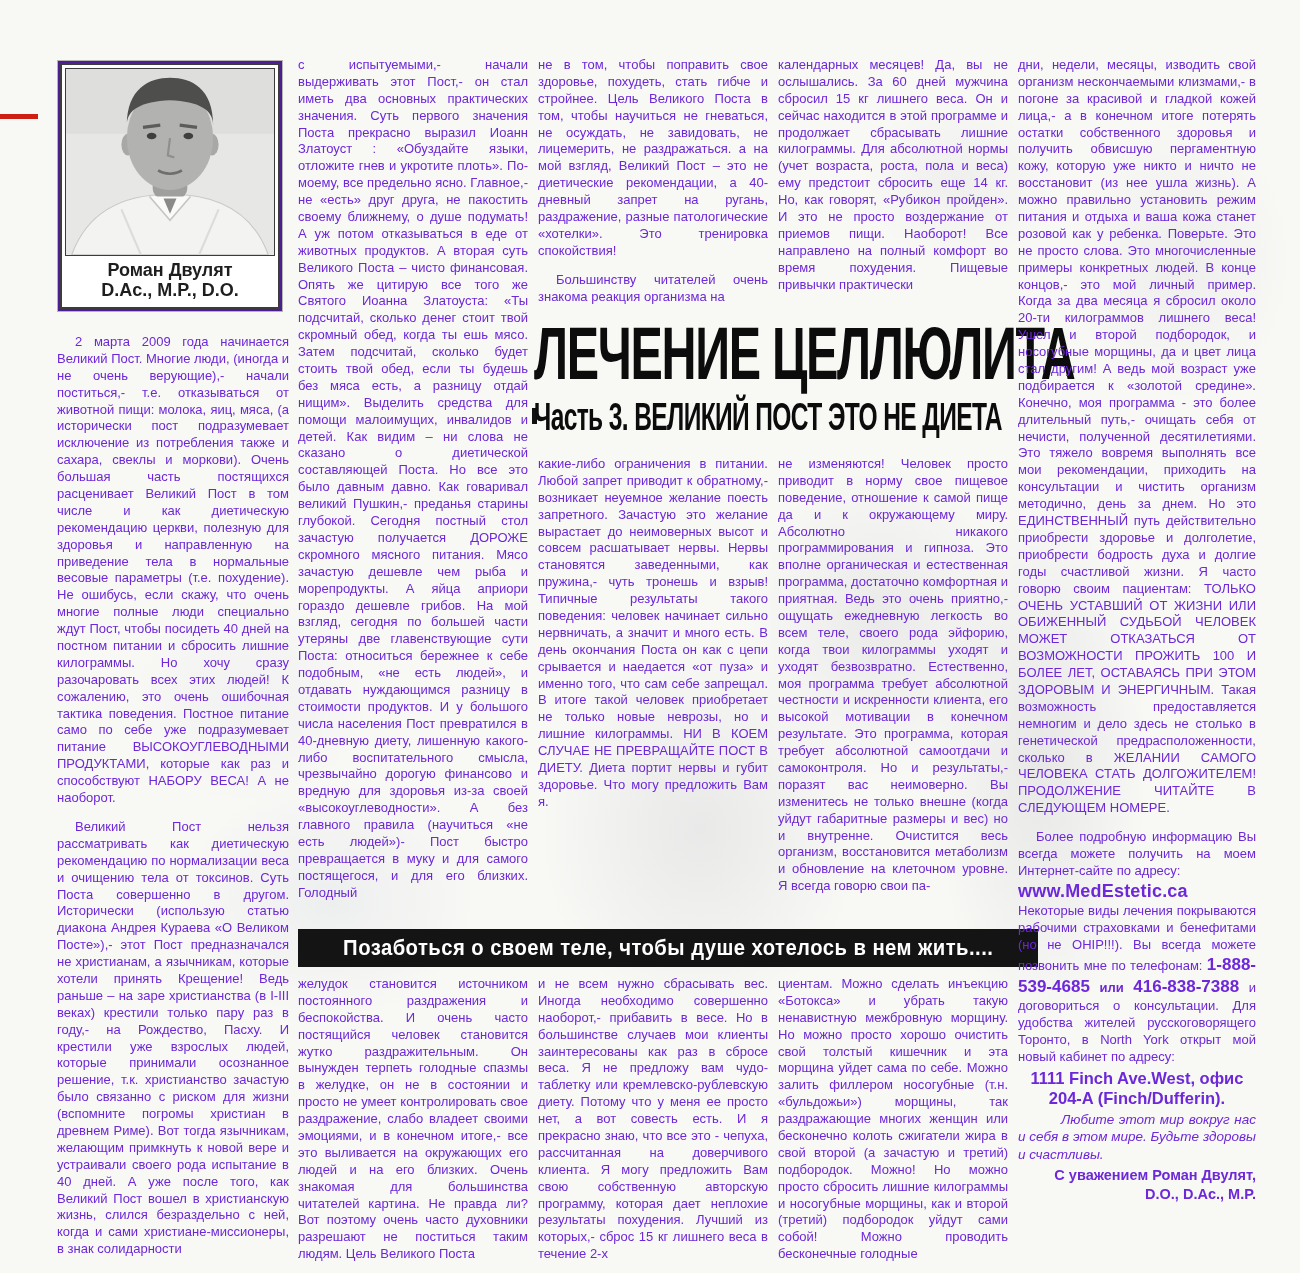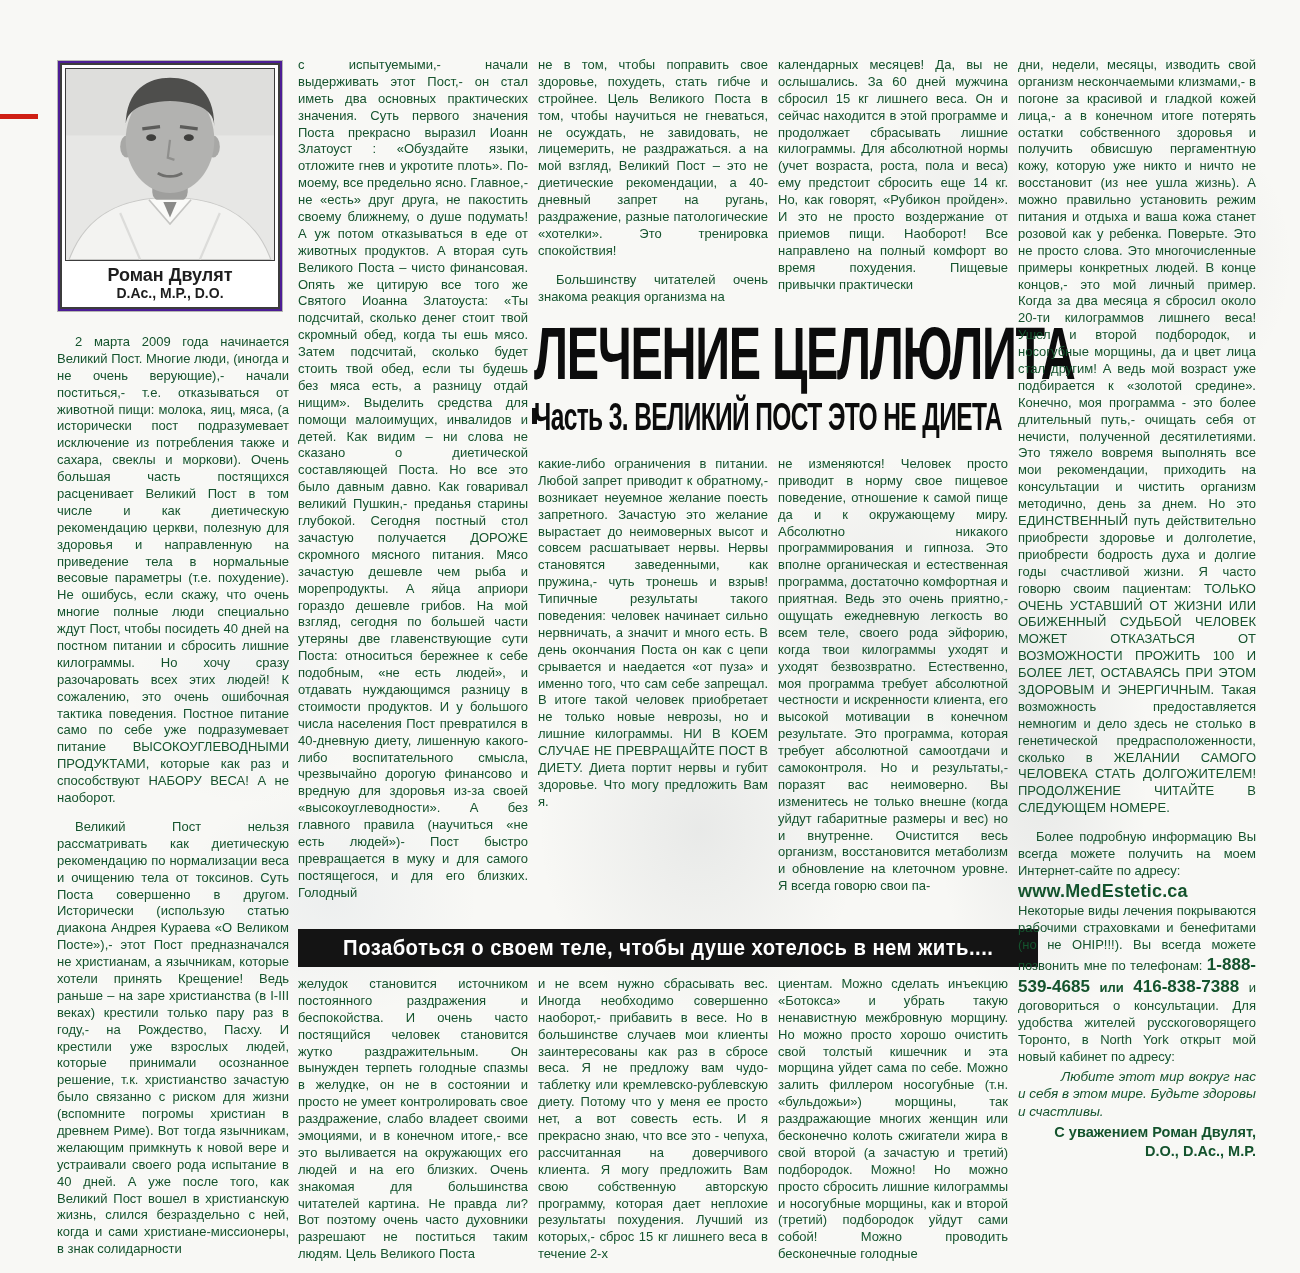--- a/index.html
+++ b/index.html
@@ -31,26 +31,26 @@
     position:absolute;left:57px;top:60px;width:226px;height:252px;margin:0;
     border:1px solid #b5b5b2;background:#4c1d95;padding:2px;box-sizing:border-box;
   }
   .photo-inner{
     border:2px solid #3c3c3c;height:100%;box-sizing:border-box;background:#fff;
     padding:3px;display:flex;flex-direction:column;
   }
   .photo-img{border:1px solid #3c3c3c;flex:1;overflow:hidden;background:#e9e9e9;}
   .photo-img svg{display:block;width:100%;height:100%;}
   .cap-name{font-weight:bold;font-size:18px;text-align:center;margin-top:4px;line-height:1.15;}
-  .cap-title{font-weight:bold;font-size:14px;text-align:center;line-height:1.2;padding-bottom:2px;}
+  .cap-title{font-weight:bold;font-size:18px;text-align:center;line-height:1.2;padding-bottom:2px;}
 
   
   .col{
     position:absolute;text-align:justify;font-size:13px;line-height:1.3;
-    color:#14532d;overflow:hidden;box-sizing:border-box;
+    color:#6d28d9;overflow:hidden;box-sizing:border-box;
   }
   .col p{margin:0;}
   .col p.indent{text-indent:18px;margin-top:12px;}
   .col span.b{font-weight:bold;}
   .col span.i{font-style:italic;margin-left:43px;}
   .col span.big{font-weight:bold;font-size:17px;}
   .col p.site{font-weight:bold;font-size:18px;text-align:left;letter-spacing:.2px;}
   .col p.addr{font-weight:bold;font-size:16.5px;text-align:center;line-height:1.25;margin-top:2px;}
   .col p.ital{font-style:italic;font-size:13.5px;margin-top:2px;}
   .col p.sign{font-weight:bold;font-size:14.5px;text-align:right;margin-top:3px;}
@@ -160,17 +160,18 @@
       <p><span>не изменяются! Человек просто приводит в норму свое пищевое поведение, отношение к самой пище да и к окружающему миру. Абсолютно никакого программирования и гипноза. Это вполне органическая и естественная программа, достаточно комфортная и приятная. Ведь это очень приятно,- ощущать ежедневную легкость во всем теле, своего рода эйфорию, когда твои килограммы уходят и уходят безвозвратно. Естественно, моя программа требует абсолютной честности и искренности клиента, его высокой мотивации в конечном результате. Это программа, которая требует абсолютной самоотдачи и самоконтроля. Но и результаты,- поразят вас неимоверно. Вы изменитесь не только внешне (когда уйдут габаритные размеры и вес) но и внутренне. Очистится весь организм, восстановится метаболизм и обновление на клеточном уровне. Я всегда говорю свои па-</span></p>
     </section>
   <section class="col b-c4b">
       <p><span>циентам. Можно сделать инъекцию «Ботокса» и убрать такую ненавистную межбровную морщину. Но можно просто хорошо очистить свой толстый кишечник и эта морщина уйдет сама по себе. Можно залить филлером носогубные (т.н. «бульдожьи») морщины, так раздражающие многих женщин или бесконечно колоть сжигатели жира в свой второй (а зачастую и третий) подбородок. Можно! Но можно просто сбросить лишние килограммы и носогубные морщины, как и второй (третий) подбородок уйдут сами собой! Можно проводить бесконечные голодные</span></p>
     </section>
   <section class="col b-c5">
       <p><span>дни, недели, месяцы, изводить свой организм нескончаемыми клизмами,- в погоне за красивой и гладкой кожей лица,- а в конечном итоге потерять остатки собственного здоровья и получить обвисшую пергаментную кожу, которую уже никто и ничто не восстановит (из нее ушла жизнь). А можно правильно установить режим питания и отдыха и ваша кожа станет розовой как у ребенка. Поверьте. Это не просто слова. Это многочисленные примеры конкретных людей. В конце концов,- это мой личный пример. Когда за два месяца я сбросил около 20-ти килограммов лишнего веса! Ушел и второй подбородок, и носогубные морщины, да и цвет лица стал другим! А ведь мой возраст уже подбирается к «золотой средине». Конечно, моя программа - это более длительный путь,- очищать себя от нечисти, полученной десятилетиями. Это тяжело вовремя выполнять все мои рекомендации, приходить на консультации и чистить организм методично, день за днем. Но это ЕДИНСТВЕННЫЙ путь действительно приобрести здоровье и долголетие, приобрести бодрость духа и долгие годы счастливой жизни. Я часто говорю своим пациентам: ТОЛЬКО ОЧЕНЬ УСТАВШИЙ ОТ ЖИЗНИ ИЛИ ОБИЖЕННЫЙ СУДЬБОЙ ЧЕЛОВЕК МОЖЕТ ОТКАЗАТЬСЯ ОТ ВОЗМОЖНОСТИ ПРОЖИТЬ 100 И БОЛЕЕ ЛЕТ, ОСТАВАЯСЬ ПРИ ЭТОМ ЗДОРОВЫМ И ЭНЕРГИЧНЫМ. Такая возможность предоставляется немногим и дело здесь не столько в генетической предрасположенности, сколько в ЖЕЛАНИИ САМОГО ЧЕЛОВЕКА СТАТЬ ДОЛГОЖИТЕЛЕМ! ПРОДОЛЖЕНИЕ ЧИТАЙТЕ В СЛЕДУЮЩЕМ НОМЕРЕ.</span></p>
       <p class="indent"><span>Более подробную информацию Вы всегда можете получить на моем Интернет-сайте по адресу:</span></p>
       <p class="site"><span class="b">www.MedEstetic.ca</span></p>
       <p><span>Некоторые виды лечения покрываются рабочими страховками и бенефитами (но не OHIP!!!). Вы всегда можете позвонить мне по телефонам:  </span><span class="b big">1-888-539-4685</span><span> </span><span class="b">или</span><span>  </span><span class="b big">416-838-7388</span><span>  и договориться о консультации. Для удобства жителей русскоговорящего Торонто, в North York открыт мой новый кабинет по адресу:</span></p>
+      <p class="addr"><span class="b">1111 Finch Ave.West, офис 204-A (Finch/Dufferin).</span></p>
       <p class="ital"><span class="i">Любите этот мир вокруг нас и себя в этом мире. Будьте здоровы и счастливы.</span></p>
       <p class="sign"><span class="b">С уважением Роман Двулят, D.O., D.Ac., M.P.</span></p>
     </section>
 
 </div>
 
 </body></html>

